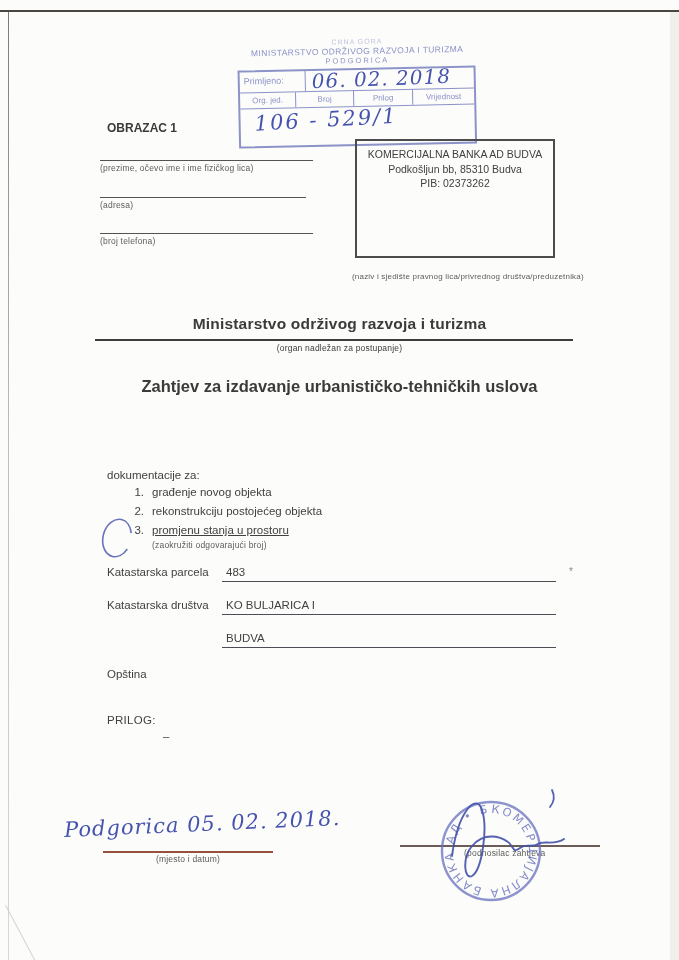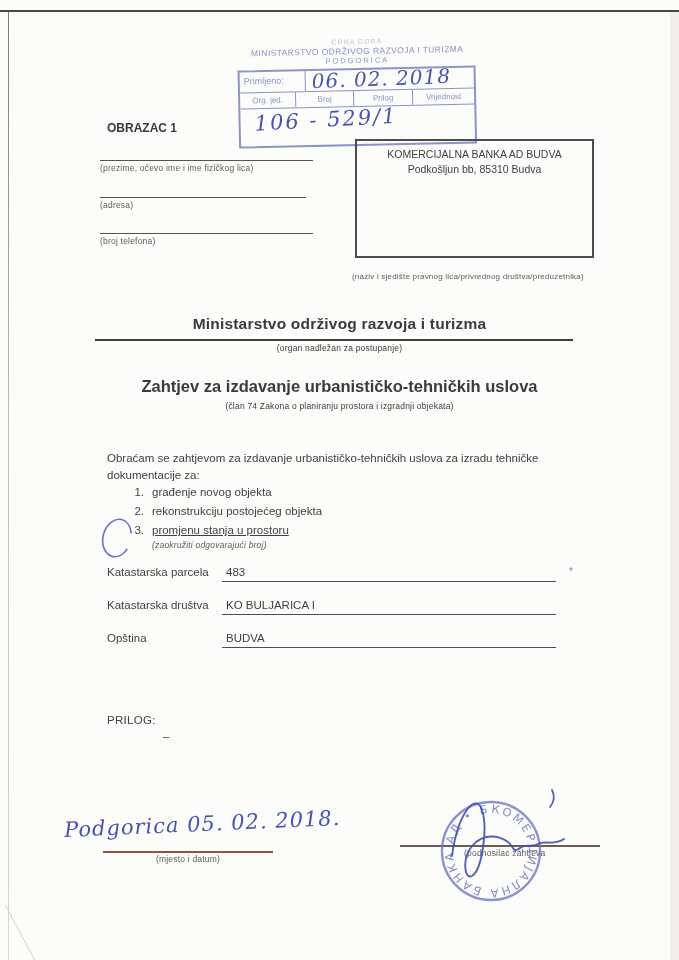--- a/index.html
+++ b/index.html
@@ -32,21 +32,21 @@
   .rrow1 { height:21px; border-bottom:1.5px solid #8b93c8; }
   .rrow1 .rcell-primljeno { width:66px; border-right:1.5px solid #8b93c8; font-size:9px; padding:4px 0 0 4px; }
   .rrow2 { height:16px; border-bottom:1.5px solid #8b93c8; font-size:8px; text-align:center; }
   .rrow2 > div { padding-top:3px; border-right:1.5px solid #8b93c8; }
   .rrow2 > div:last-child { border-right:none; }
   .rc1 { width:56px; } .rc2 { width:58px; } .rc3 { width:59px; } .rc4 { flex:1; }
   .rrow3 { height:37px; }
   .hw-date { position:absolute; left:72px; top:-3px; font-size:20px; letter-spacing:1px; transform:rotate(-1deg); }
   .hw-broj { position:absolute; left:14px; top:37px; font-size:21px; letter-spacing:2px; transform:rotate(-2deg); }
   
-  .entity-box { position:absolute; left:355px; top:139px; width:239px; height:119px;
+  .entity-box { position:absolute; left:355px; top:139px; width:200px; height:119px;
     border:2px solid #4c4c4c; text-align:center; font-size:10.5px; padding-top:6px; line-height:14.5px; }
   
   .h-center { position:absolute; left:0; width:679px; text-align:center; color:#3b3b3b; }
   
   .opt-num { position:absolute; left:128px; width:16px; text-align:right; font-size:11.5px; }
   .opt-label { position:absolute; left:152px; font-size:11.5px; }
   
   .f-label { font-size:11.5px; }
   .f-value { font-size:11.5px; }
   .seal-wrap { position:absolute; left:424px; top:782px; width:164px; height:140px; }
@@ -88,58 +88,57 @@
 
   <div class="uline" style="left:100px; top:197px; width:206px;"></div>
   <div class="txt cap" style="left:100px; top:200px;">(adresa)</div>
 
   <div class="uline" style="left:100px; top:233px; width:213px;"></div>
   <div class="txt cap" style="left:100px; top:236px;">(broj telefona)</div>
 
   <div class="entity-box">
     <div>KOMERCIJALNA BANKA AD BUDVA</div>
     <div>Podkošljun bb, 85310 Budva</div>
+    <div>PIB: 02373262</div>
   </div>
   <div class="txt cap" style="left:352px; top:272px; font-size:8px;">(naziv i sjedište pravnog lica/privrednog društva/preduzetnika)</div>
 
   <div class="h-center" style="top:315px; font-size:15.5px; font-weight:bold; letter-spacing:.2px;">Ministarstvo održivog razvoja i turizma</div>
   <div class="uline" style="left:95px; top:339px; width:478px; height:1.5px; background:#403e3c;"></div>
   <div class="h-center cap" style="top:343px;">(organ nadležan za postupanje)</div>
 
   <div class="h-center" style="top:377px; font-size:16.5px; font-weight:bold;">Zahtjev za izdavanje urbanističko-tehničkih uslova</div>
-  <div class="h-center cap" style="top:401px;">(član 74 Zakona o planiranju prostora i izgradnji objekata)</div>
 
-  <div class="txt" style="left:107px; top:452px; font-size:11.5px;">Obraćam se zahtjevom za izdavanje urbanističko-tehničkih uslova za izradu tehničke</div>
   <div class="txt" style="left:107px; top:469px; font-size:11.5px;">dokumentacije za:</div>
 
   <div class="opt-num" style="top:486px;">1.</div>
   <div class="opt-label" style="top:486px;">građenje novog objekta</div>
 
   <div class="opt-num" style="top:505px;">2.</div>
   <div class="opt-label" style="top:505px;">rekonstrukciju postojećeg objekta</div>
 
   <div class="opt-num" style="top:524px;">3.</div>
   <div class="opt-label" style="top:524px;text-decoration:underline;">promjenu stanja u prostoru</div>
 
   <svg style="position:absolute; left:98px; top:513px;" width="40" height="48" viewBox="0 0 40 48">
     <ellipse cx="19" cy="25" rx="14" ry="19" fill="none" stroke="#4f5bb2" stroke-width="1.6" pathLength="100" stroke-dasharray="84 16" stroke-dashoffset="-8" transform="rotate(14 19 25)" opacity="0.85"></ellipse>
   </svg>
 
-  <div class="txt cap" style="left:152px; top:540px;font-style:italic;">(zaokružiti odgovarajući broj)</div>
+  <div class="txt cap" style="left:152px; top:540px;">(zaokružiti odgovarajući broj)</div>
 
   <div class="txt f-label" style="left:107px; top:566px;">Katastarska parcela</div>
   <div class="txt f-value" style="left:226px; top:566px;">483</div>
   <div class="uline" style="left:222px; top:581px; width:334px; background:#4f4c56;"></div>
   <div class="txt" style="left:569px; top:566px; font-size:10px; color:#8a8a8a;">*</div>
 
   <div class="txt f-label" style="left:107px; top:599px;">Katastarska društva</div>
   <div class="txt f-value" style="left:226px; top:599px;">KO BULJARICA I</div>
   <div class="uline" style="left:222px; top:614px; width:334px; background:#4f4c56;"></div>
 
-  <div class="txt f-label" style="left:107px; top:632px;">Opština</div>
+  <div class="txt f-label" style="left:107px; top:668px;">Opština</div>
   <div class="txt f-value" style="left:226px; top:632px;">BUDVA</div>
   <div class="uline" style="left:222px; top:647px; width:334px; background:#4f4c56;"></div>
 
   <div class="txt" style="left:107px; top:714px; font-size:11.5px; letter-spacing:.3px;">PRILOG:</div>
   <div class="txt" style="left:163px; top:730px; font-size:11.5px;">–</div>
 
   <div class="txt hw" style="left:64px; top:812px; font-size:21px; transform:rotate(-2.5deg); letter-spacing:1px;">Podgorica 05. 02. 2018.</div>
   <div class="uline" style="left:103px; top:851px; width:170px; height:1.5px; background:#96503f;"></div>
   <div class="txt cap" style="left:103px; top:854px; width:170px; text-align:center; white-space:nowrap;">(mjesto i datum)</div>
 

